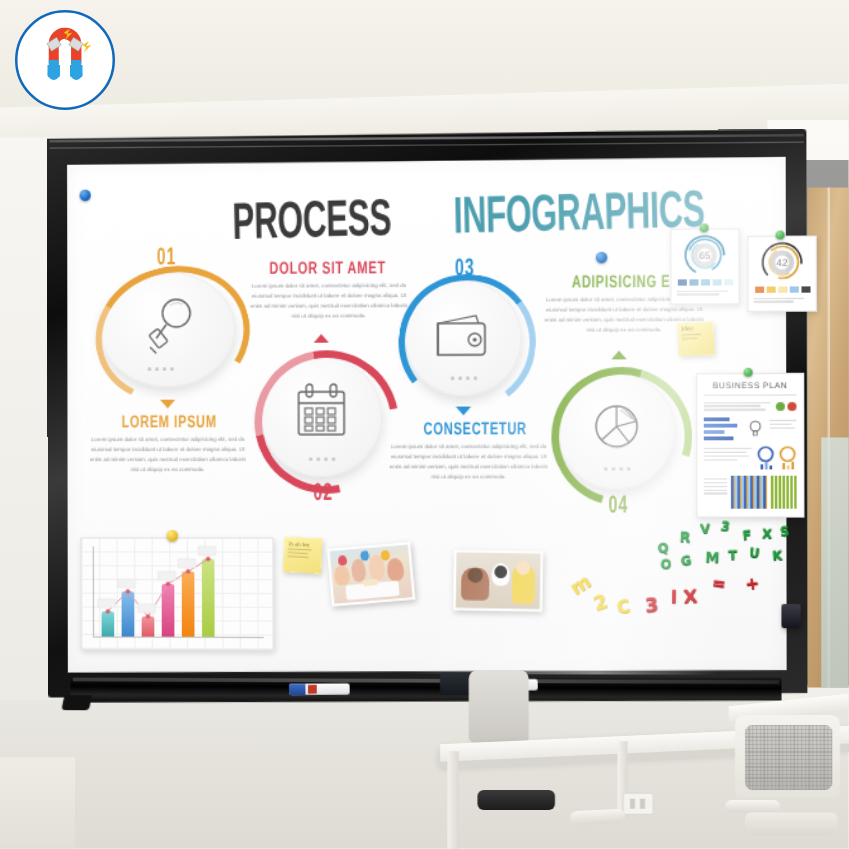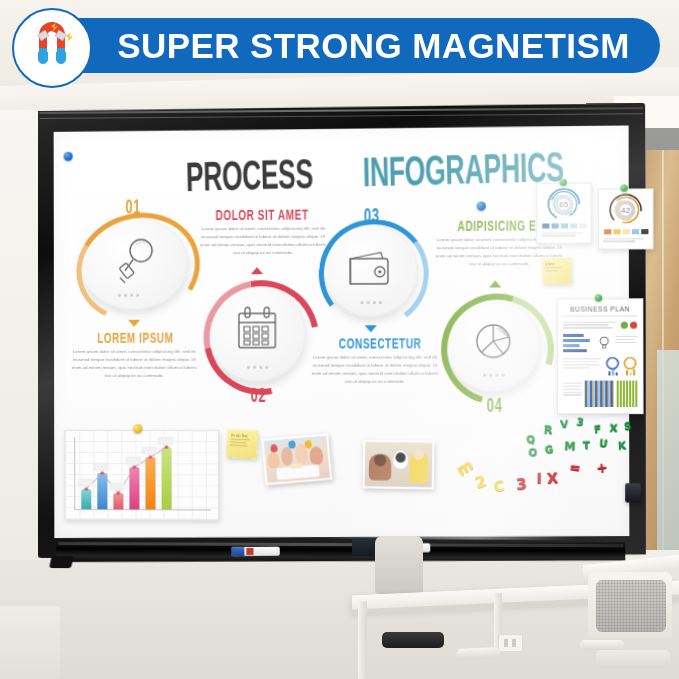--- a/index.html
+++ b/index.html
@@ -186,23 +186,20 @@
     <div class="wall-main"></div>
     <div class="wall-right"></div>
     <div class="door-frame"></div>
     <div class="door-wood"></div>
     <div class="door-seam"></div>
     <div class="door-glass"></div>
     <div class="floor"></div>
     <div class="cabinet"></div>
   </div>
 
-  <div class="banner">
-    <div class="banner-text">SUPER STRONG MAGNETISM</div>
-  </div>
   <div class="magnet-badge">
     <svg width="52" height="52" viewBox="0 0 52 52">
       <path d="M13 13 A13 13 0 0 1 39 13 L39 28 A2 2 0 0 1 31 28 L31 14 A5 5 0 0 0 21 14 L21 28 A2 2 0 0 1 13 28 Z" fill="#e8422a"></path>
       <path d="M26 6 A20 20 0 0 1 39 13 L39 28 A2 2 0 0 1 31 28 L31 14 A5 5 0 0 0 26 9.5 Z" fill="#e8422a"></path>
       <path d="M13 26 L21 26 L21 38 A4 4 0 0 1 13 38 Z" fill="#2da3e2"></path>
       <path d="M31 26 L39 26 L39 38 A4 4 0 0 1 31 38 Z" fill="#2da3e2"></path>
       <path d="M12.5 10 L21.5 10 L21.5 17 L12.5 17 Z" fill="#dcdcdc" stroke="#b5b5b5" stroke-width=".6" transform="rotate(-32 17 13)"></path>
       <path d="M30.5 10 L39.5 10 L39.5 17 L30.5 17 Z" fill="#dcdcdc" stroke="#b5b5b5" stroke-width=".6" transform="rotate(32 35 13)"></path>
       <rect x="12" y="30" width="10" height="8" fill="#2da3e2"></rect>
       <rect x="30" y="30" width="10" height="8" fill="#2da3e2"></rect>

